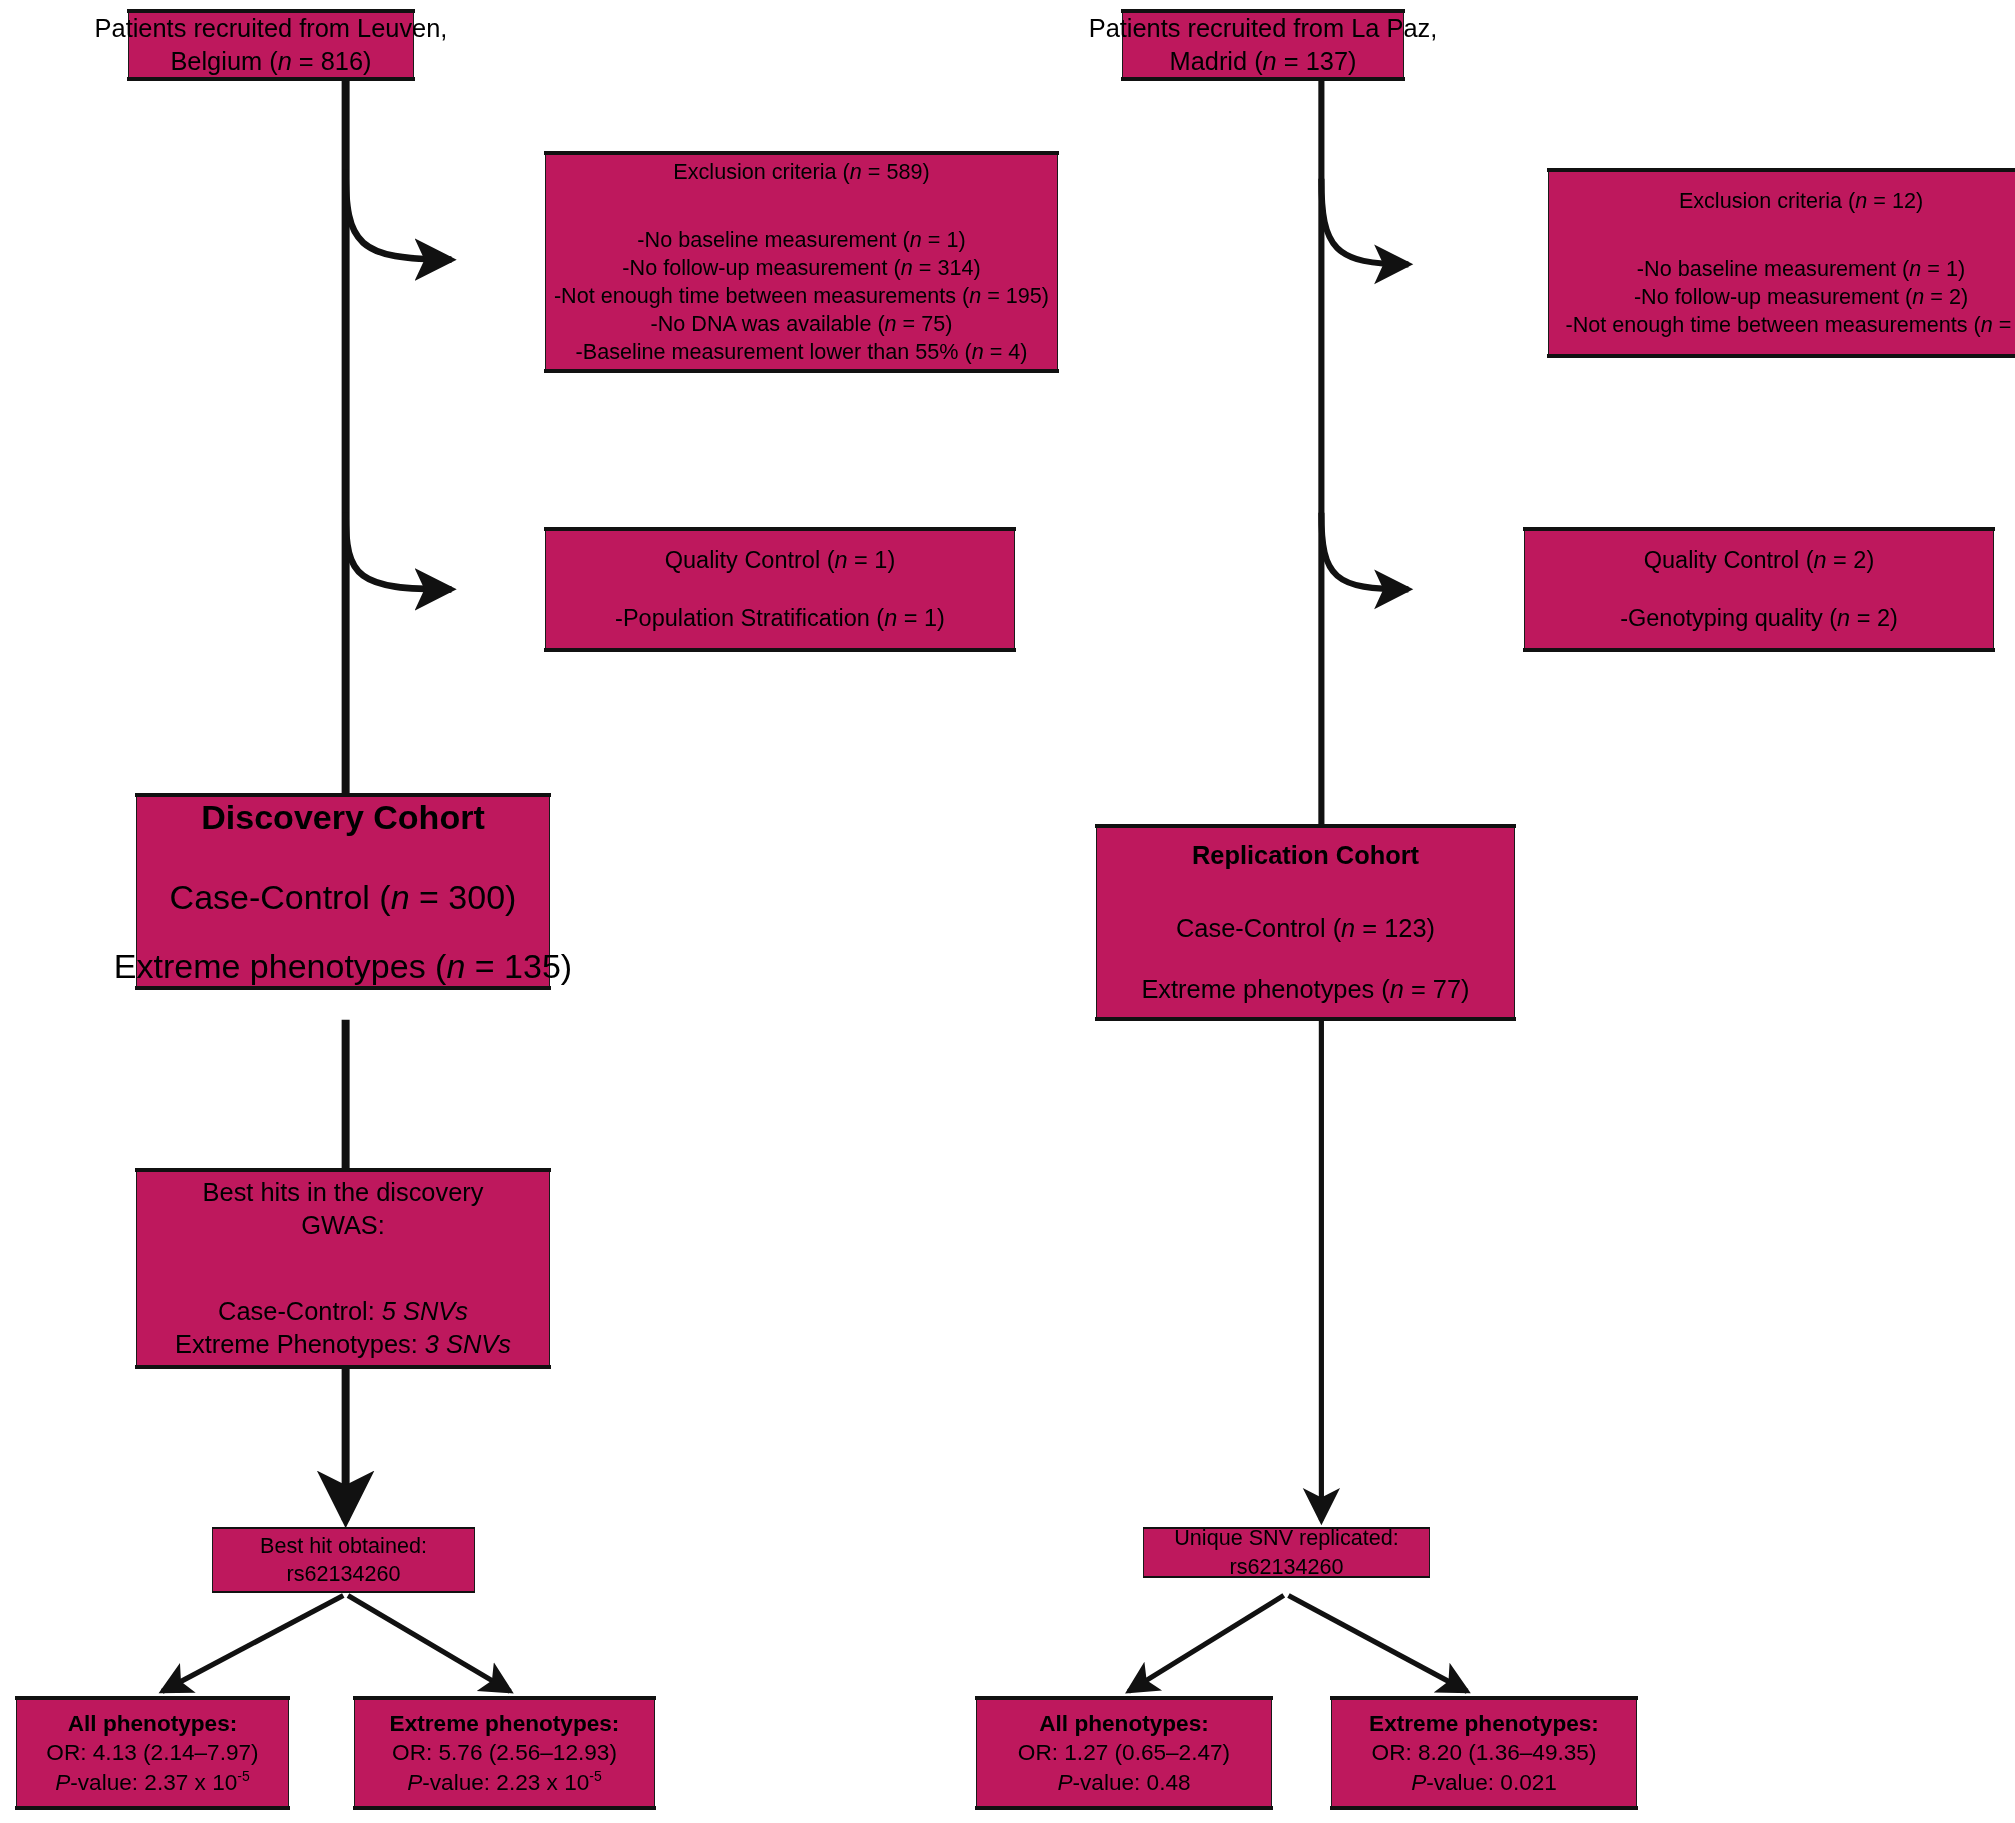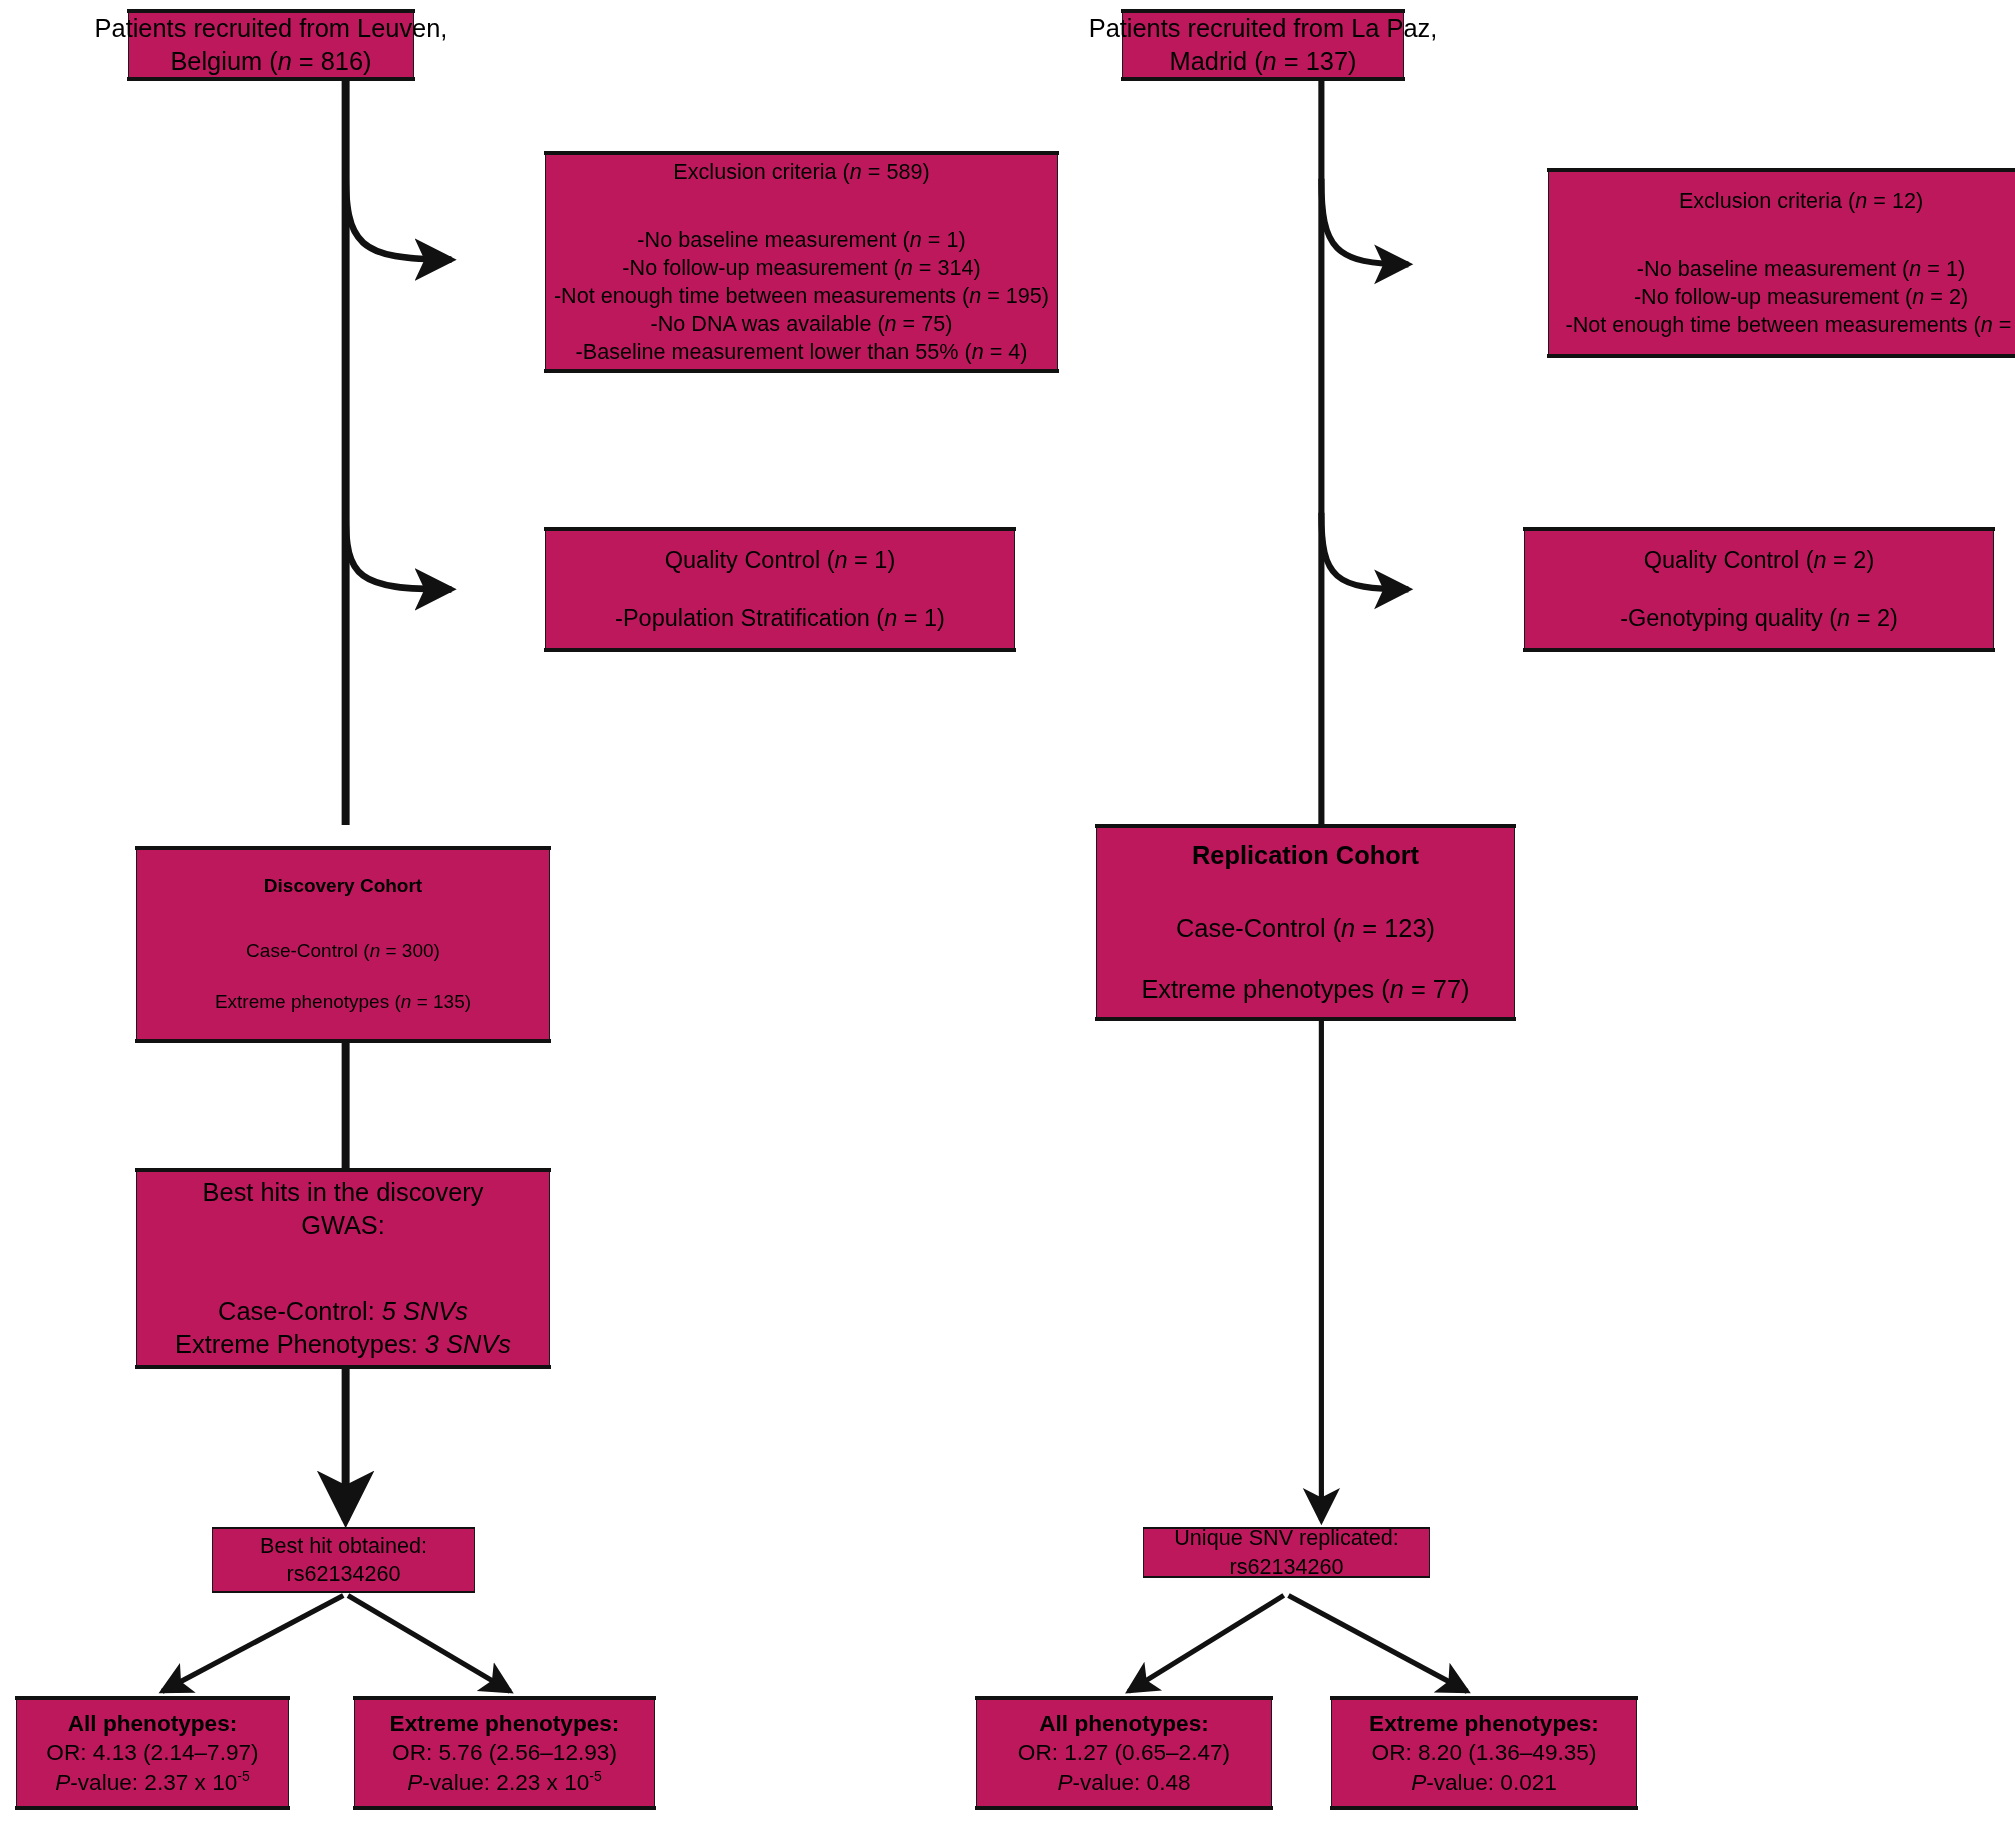--- a/index.html
+++ b/index.html
@@ -67,21 +67,21 @@
   
   #n-src-left   { left: 128px;  top: 9.4px;   width: 286px;  height: 71px;  font-size: 25.4px; }
   #n-src-right  { left: 1122px; top: 9.4px;   width: 282px;  height: 71px;  font-size: 25.4px; }
 
   #n-excl-left  { left: 545px; top: 152px;  width: 513px; height: 220px;  font-size: 21.6px; }
   #n-excl-right { left: 1548px; top: 169px;  width: 506px; height: 188px;  font-size: 21.6px; }
 
   #n-qc-left    { left: 545px; top: 528px; width: 470px; height: 123px;  font-size: 23.5px; text-align: center; }
   #n-qc-right   { left: 1500px; top: 528px; width: 470px; height: 123px;  font-size: 23.5px; margin-left: 24px; }
 
-  #n-coh-left   { left: 136px;  top: 847px; width: 414px;  height: 195px;  font-size: 19px; }
+  #n-coh-left   { left: 136px;  top: 794px; width: 414px;  height: 195px;  font-size: 34px; }
   #n-coh-right  { left: 1096px; top: 825px; width: 419px;  height: 195px;  font-size: 25.4px; }
 
   #n-hits-left  { left: 136px;  top: 1169px; width: 414px;  height: 199px;  font-size: 25.4px; }
 
   #n-snv-left   { left: 212px;  top: 1527px; width: 263px;  height: 66px;  font-size: 21.6px; }
   #n-snv-right  { left: 1143px; top: 1527px; width: 287px;  height: 51px;  font-size: 21.6px; }
 
   #n-res-l1     { left: 16px;   top: 1697px; width: 273px;  height: 112px;  font-size: 22.6px; }
   #n-res-l2     { left: 354px;  top: 1697px; width: 301px;  height: 112px;  font-size: 22.6px; }
   #n-res-r1     { left: 976px; top: 1697px; width: 296px;  height: 112px;  font-size: 22.6px; }

